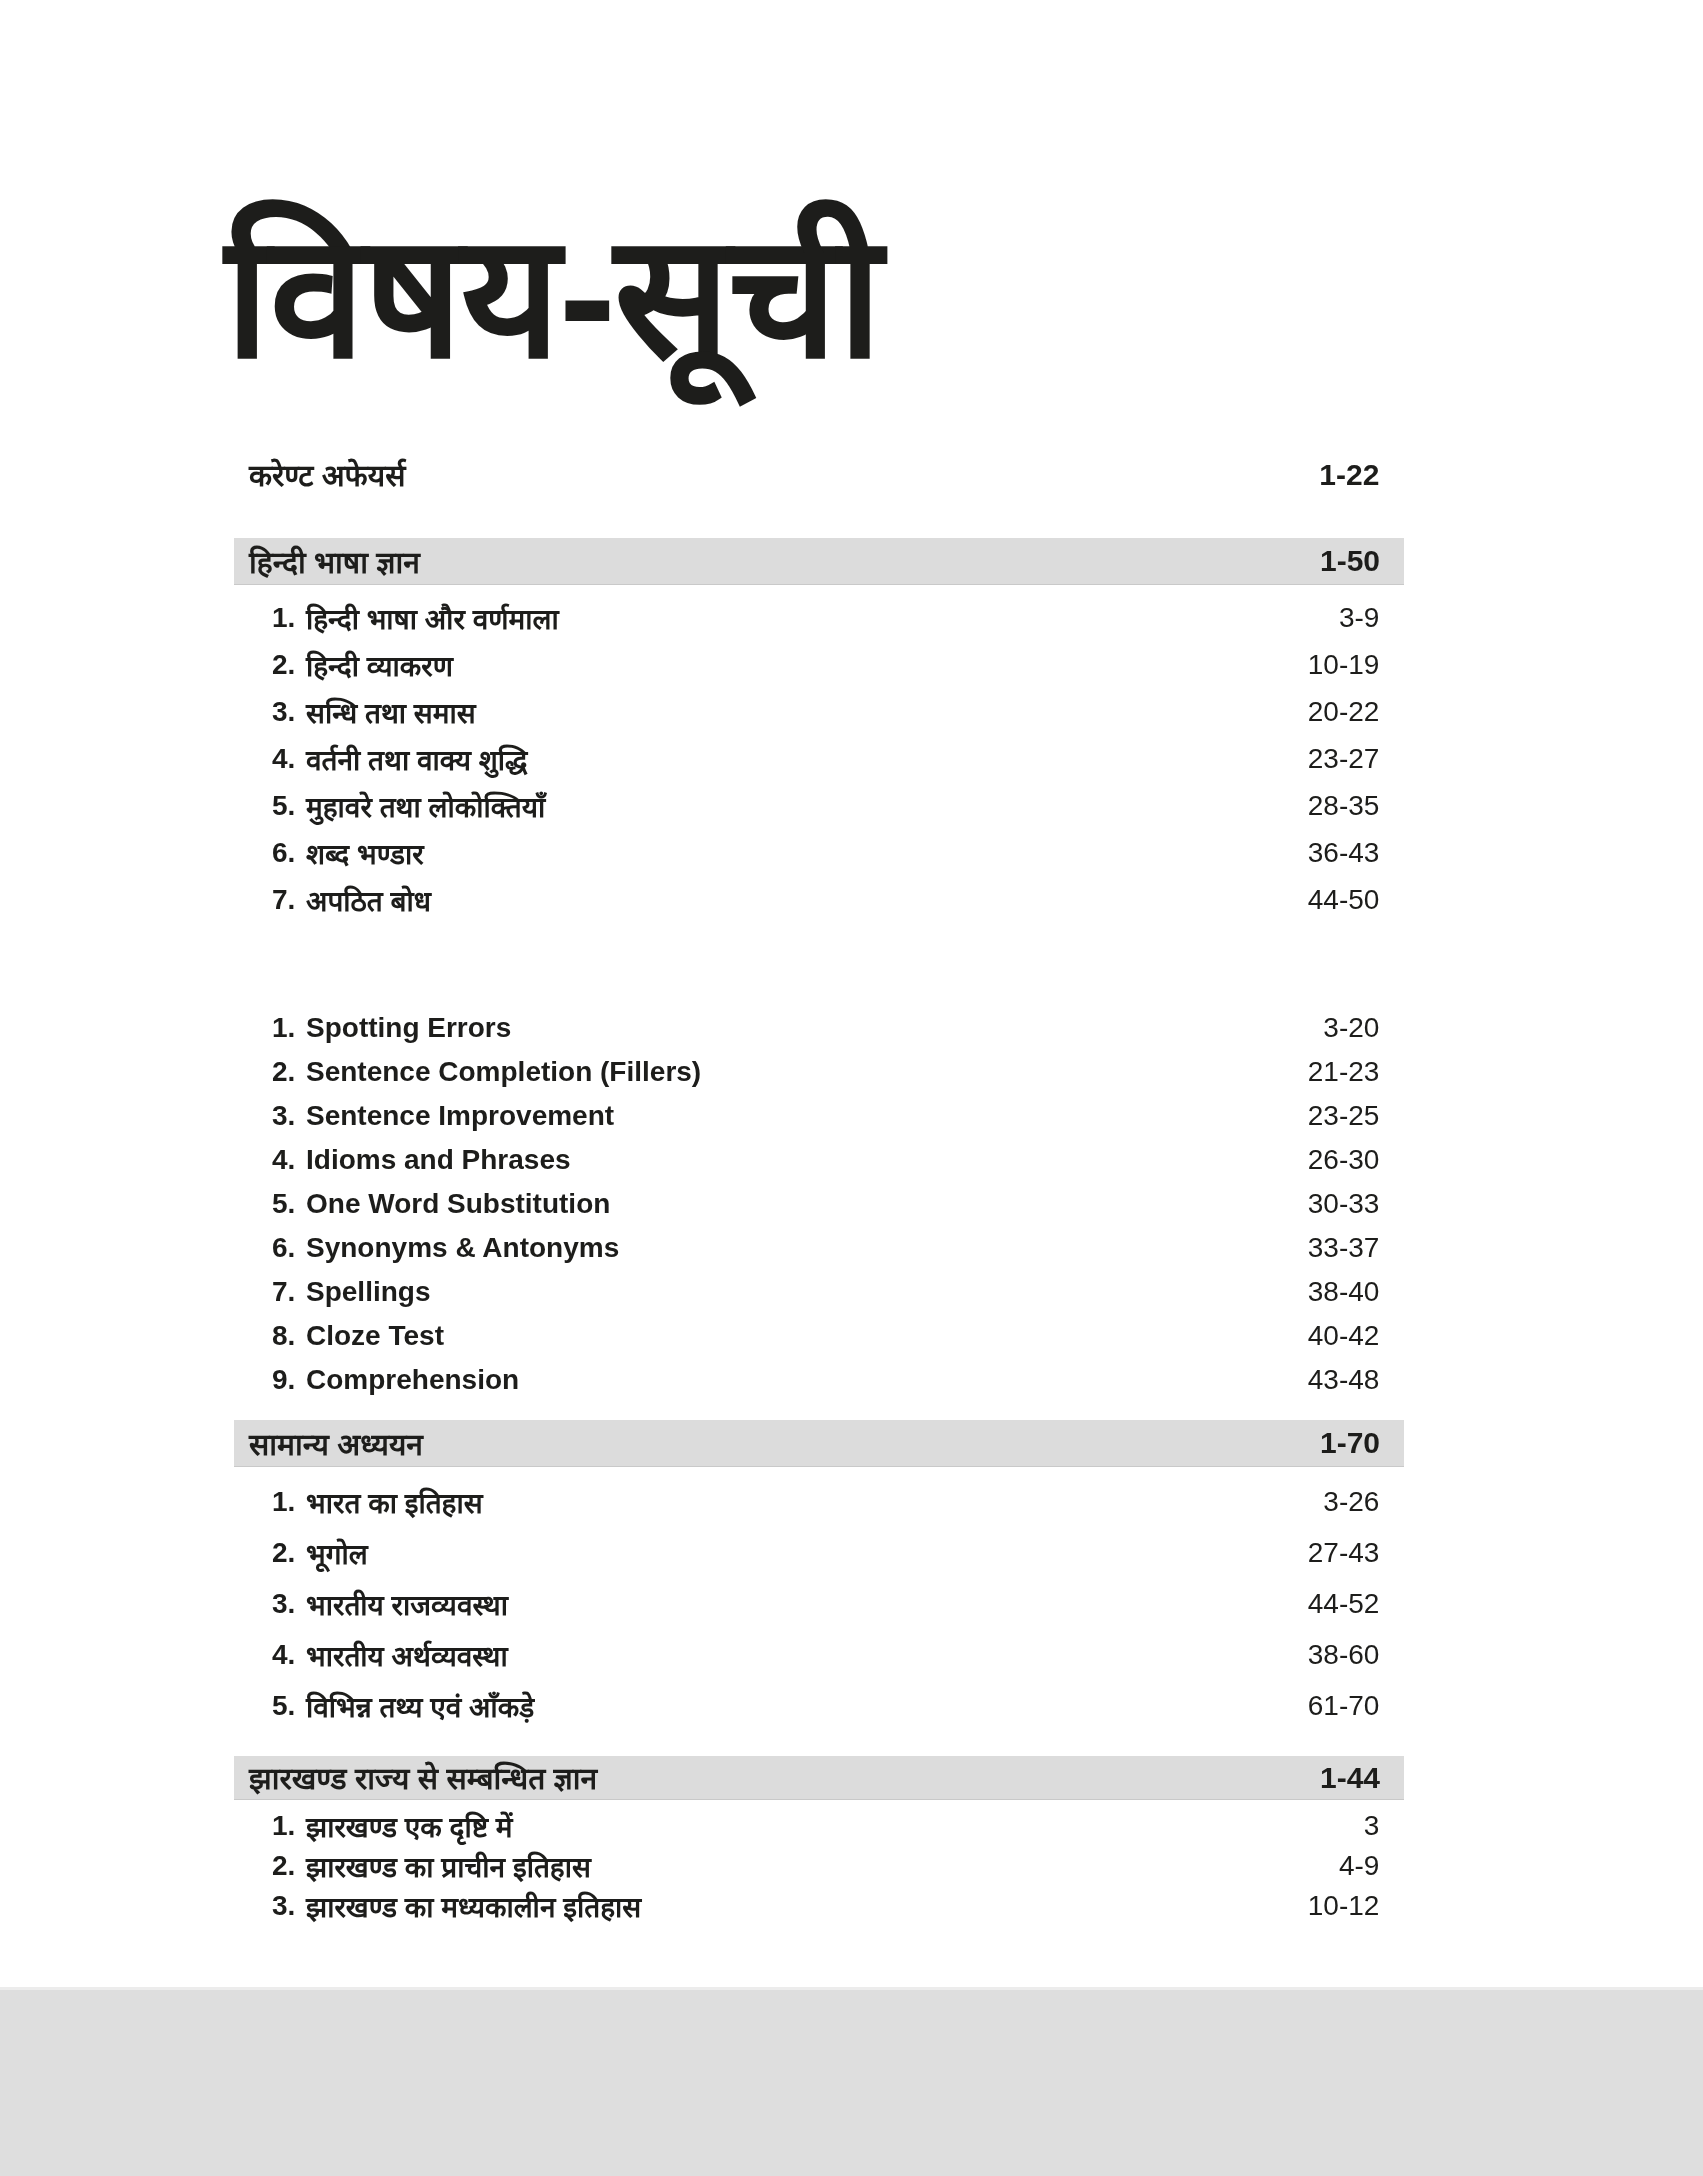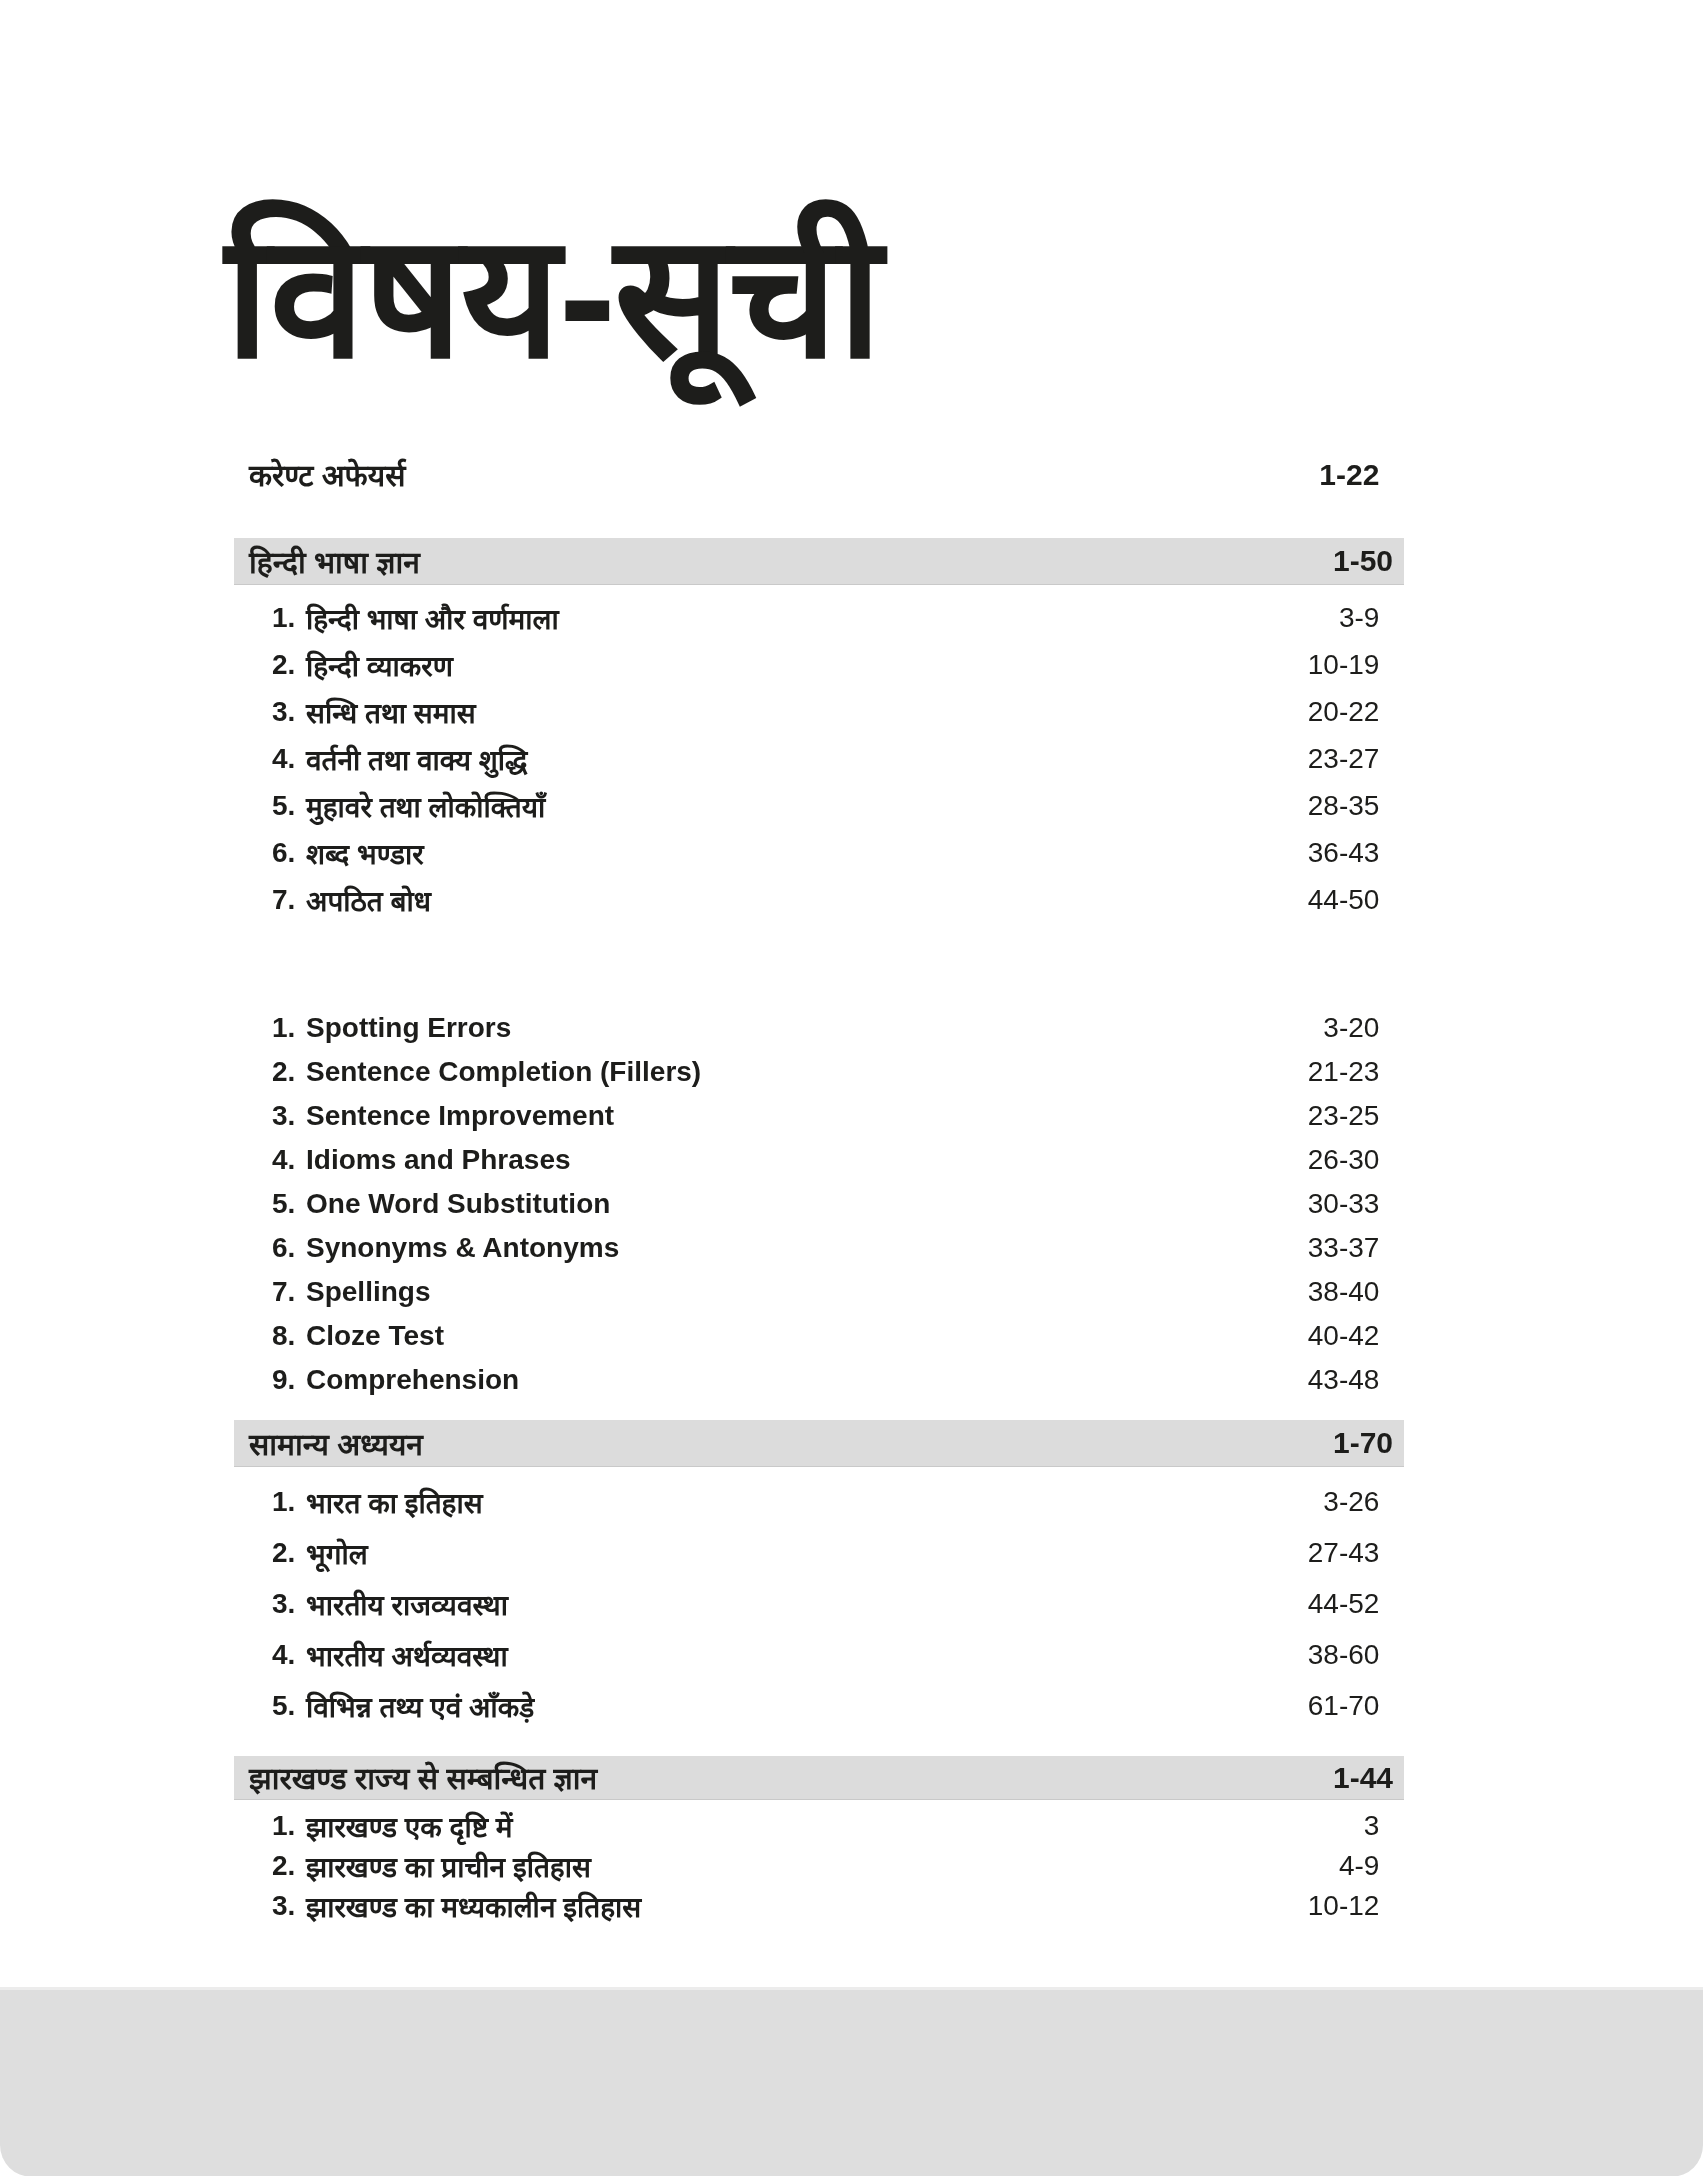--- a/index.html
+++ b/index.html
@@ -3,21 +3,20 @@
 <meta charset="utf-8">
 <style>
   html,body{margin:0;padding:0;background:#ffffff;}
   .page{
     position:relative;
     width:1703px;height:2177px;
     background:#ffffff;
     font-family:"Liberation Sans","DejaVu Sans",sans-serif;
     color:#1d1d1b;
     overflow:hidden;
-    border-radius:32px;
   }
   .title{
     position:absolute;
     left:225px;top:185px;
     font-size:172px;
     font-weight:700;
     line-height:1.3;
     letter-spacing:-1.9px;
     color:#1d1d1b;
     white-space:nowrap;
@@ -33,21 +32,21 @@
     top:452px;height:45px;
     font-size:30px;font-weight:700;
   }
   .band{
     position:absolute;
     left:234px;width:1170px;height:47px;
     background:#dcdcdc;
     border-bottom:0.9px solid #c9c9c9;
     display:flex;align-items:center;justify-content:space-between;
     box-sizing:border-box;
-    padding-left:15px;padding-right:11px;
+    padding-left:15px;padding-right:24px;
     font-size:30px;font-weight:700;
   }
   .items{
     position:absolute;
     left:234px;width:1170px;
   }
   .item{
     display:flex;align-items:center;
     box-sizing:border-box;
     padding-left:38px;padding-right:24.6px;

